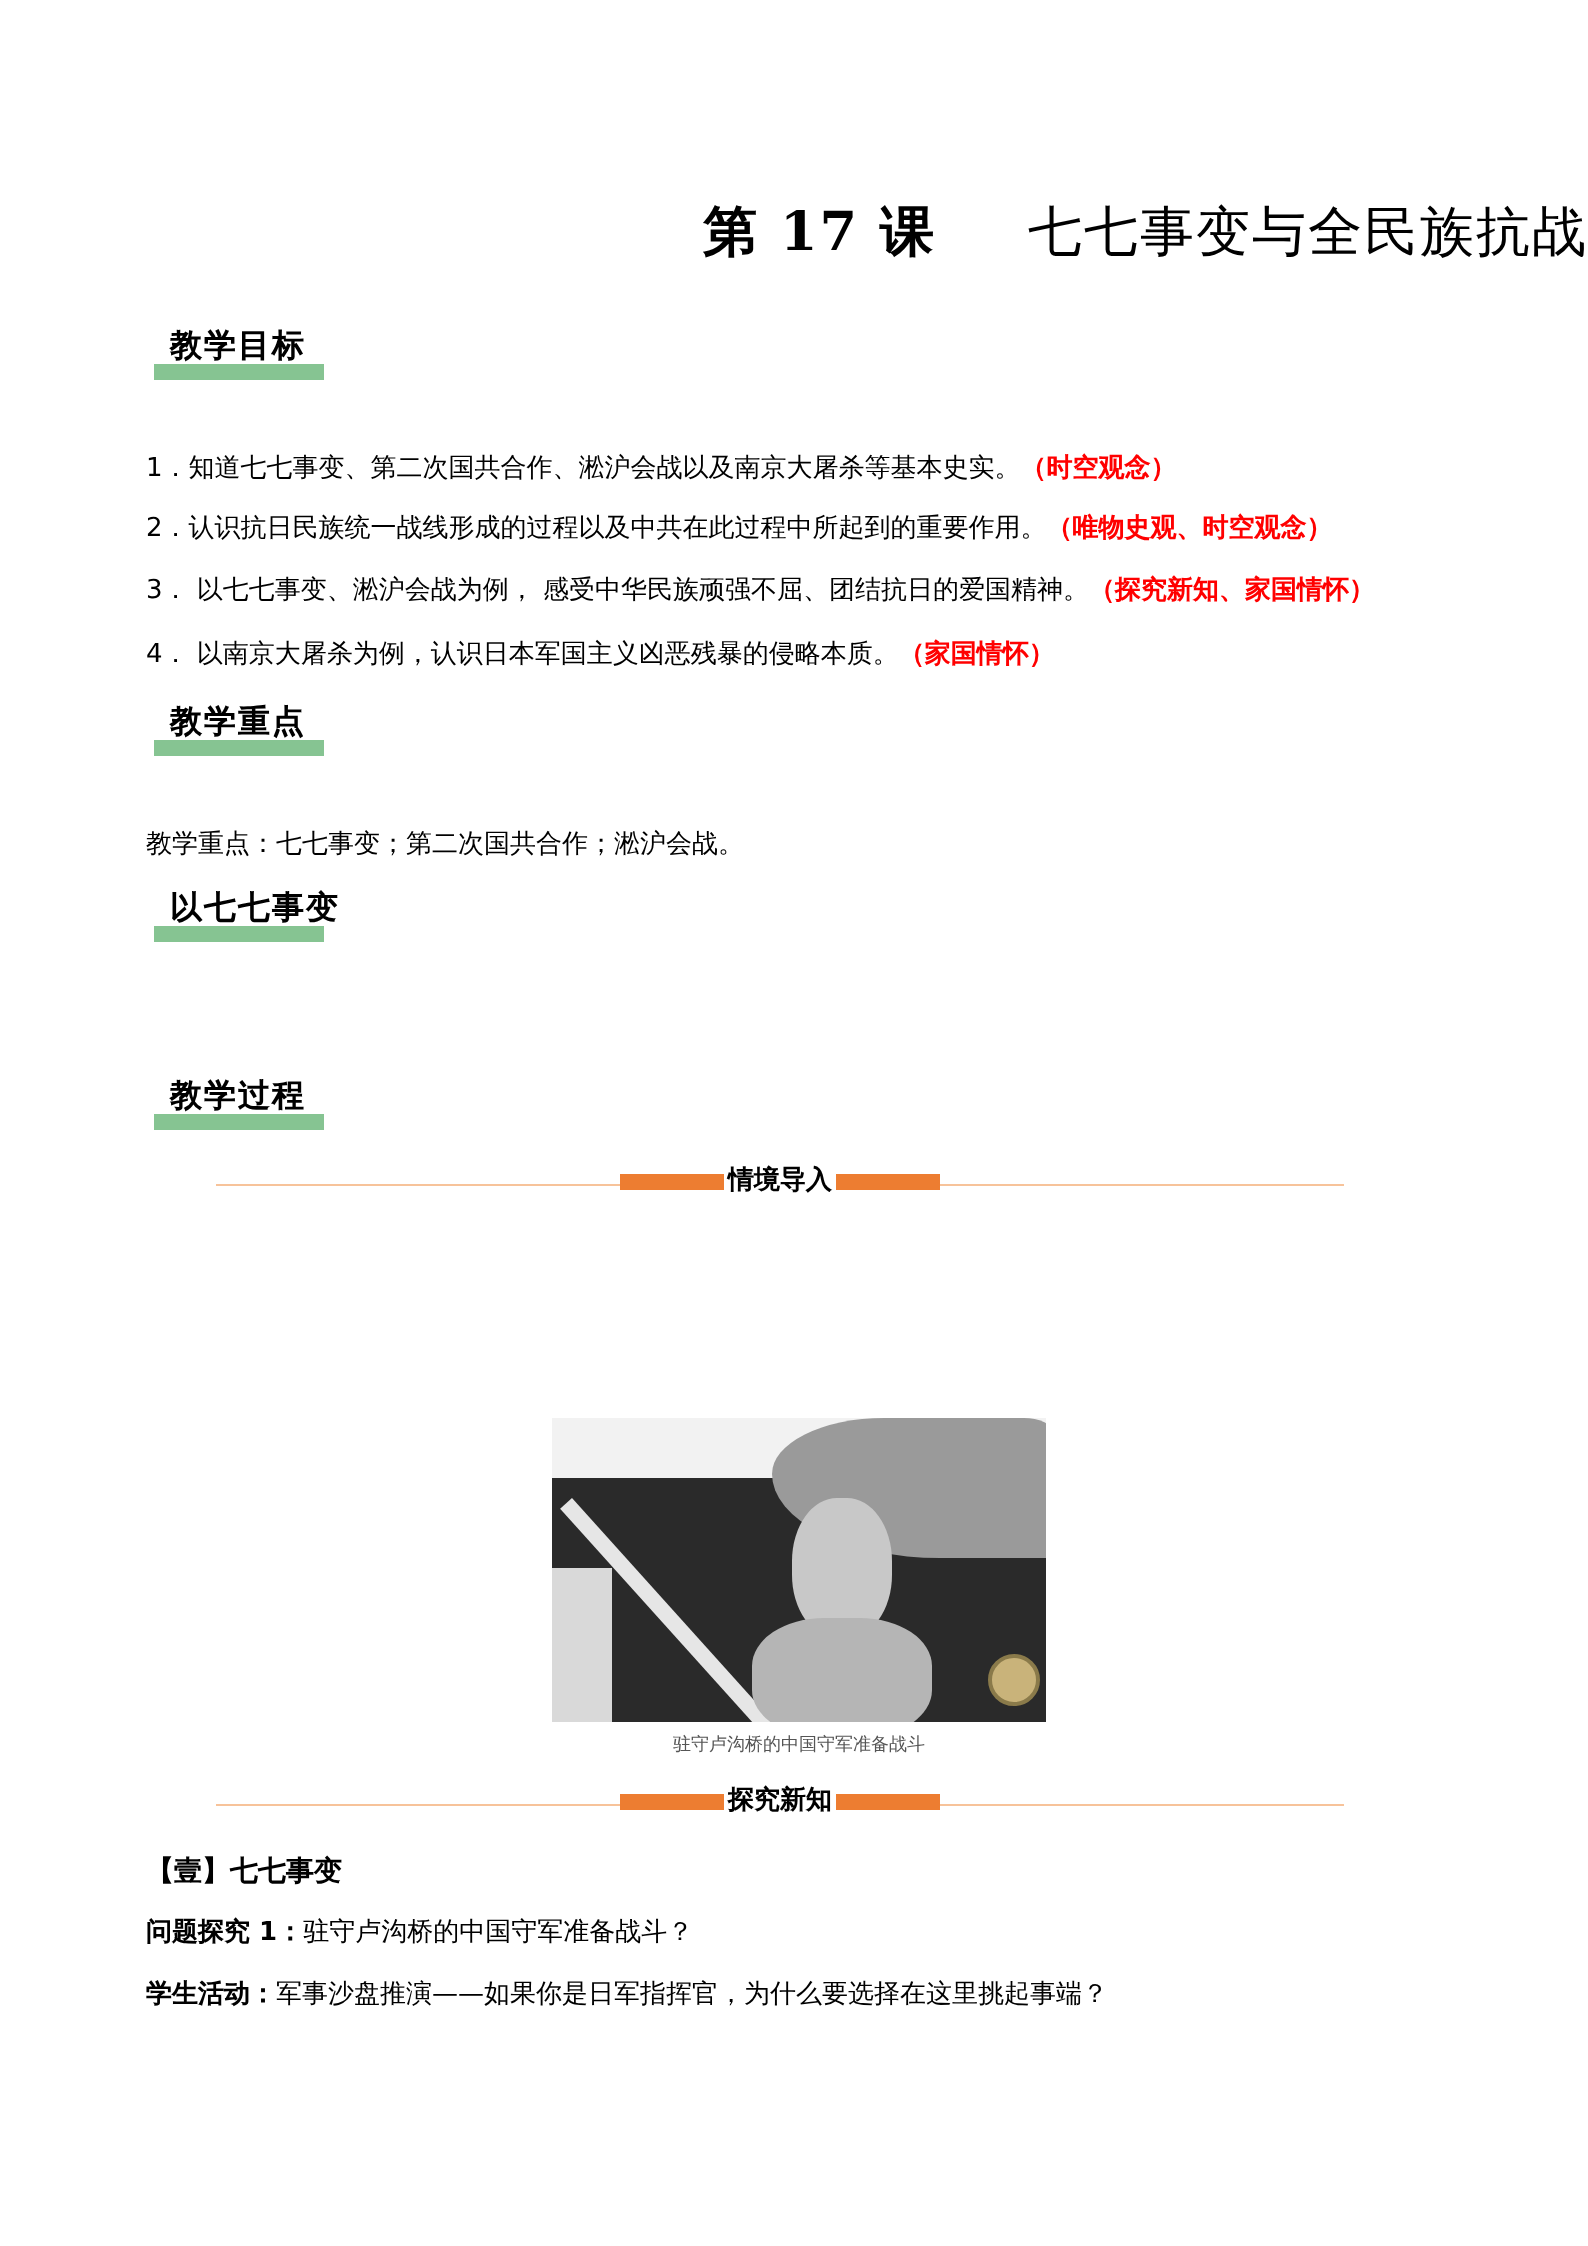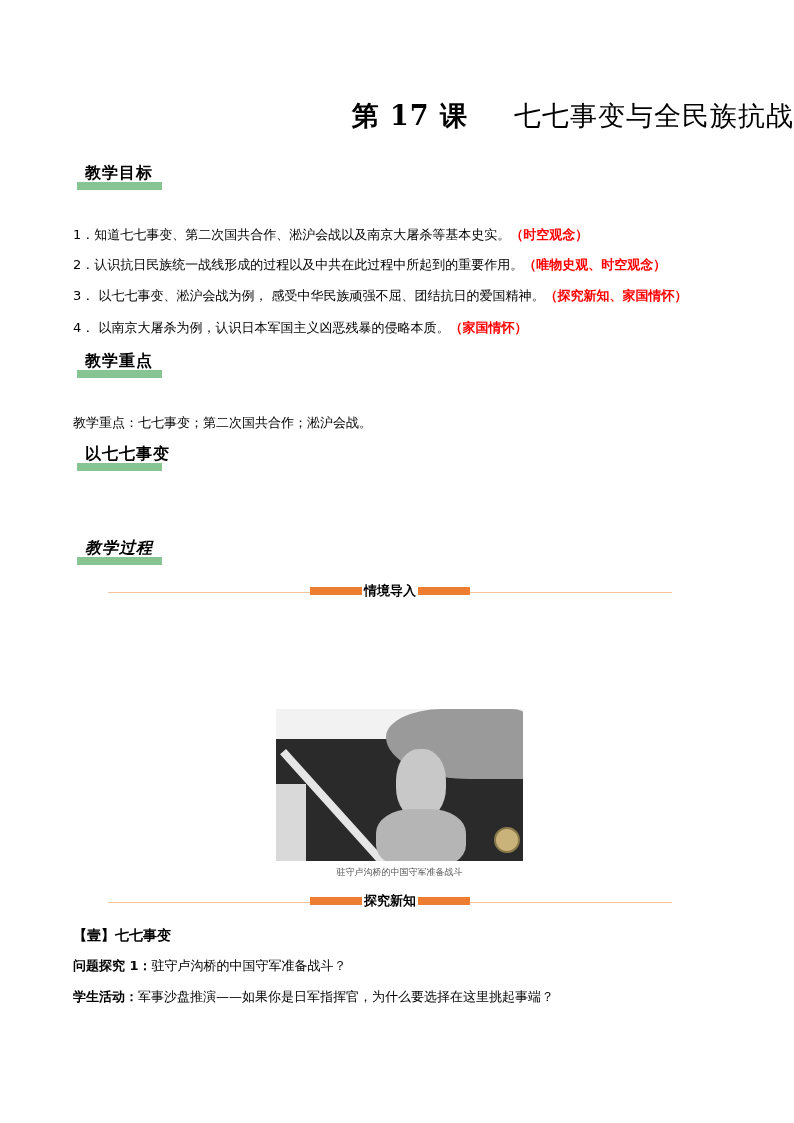--- a/index.html
+++ b/index.html
@@ -65,21 +65,21 @@
     <div class="bar"></div>
     <span class="txt">教学重点</span>
   </div>
   <div class="line" style="top:395px;">教学重点：七七事变；第二次国共合作；淞沪会战。</div>
 
   <div class="sec-head" style="top:443px;">
     <div class="bar"></div>
     <span class="txt">以七七事变</span>
   </div>
 
-  <div class="sec-head" style="top:537px;font-style:italic;">
+  <div class="sec-head" style="top:537px;">
     <div class="bar"></div>
     <span class="txt">教学过程</span>
   </div>
 
   <div class="divider" style="top:581px;">
     <div class="thin"></div>
     <div class="center">
       <div class="seg"></div>
       <span class="lbl">情境导入</span>
       <div class="seg"></div>

